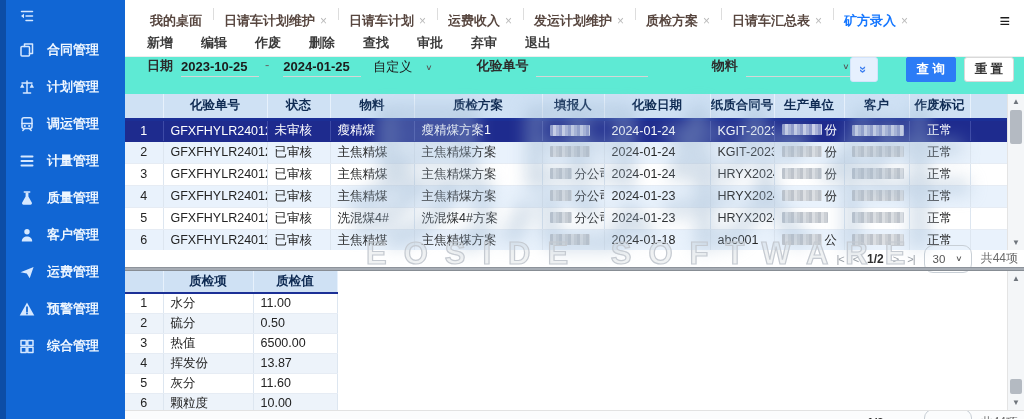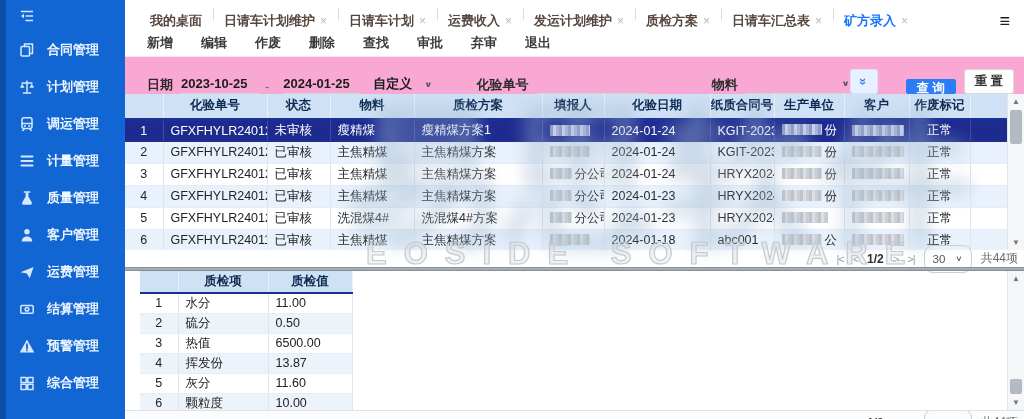--- a/index.html
+++ b/index.html
@@ -30,41 +30,41 @@
   .tab + .tab::before { content:""; position:absolute; left:0; top:8px; height:12px; width:1px; background:#ddd; }
   .tab.active { color:#1677ff; }
   .tab.active::after { content:""; position:absolute; left:4px; right:4px; bottom:-2px; height:3px; background:#1677ff; }
   .tab .x { margin-left:5px; color:#b9b9b9; font-weight:400; font-size:12px; }
   .menu-btn { margin-left:auto; margin-right:14px; font-size:18px; font-weight:700; color:#1c1c1c; cursor:pointer; }
 
   .toolbar { position:absolute; top:30px; left:0; right:0; height:27px; display:flex;
     align-items:center; background:#fff; border-bottom:1px solid #ededed; padding-left:8px; }
   .tool-btn { padding:0 14px; font-size:13px; font-weight:700; color:#3b3b3b; cursor:pointer; white-space:nowrap; }
 
-  .filterbar { position:absolute; top:57px; left:0; right:0; height:37px; background:#f9a8d4;
-    display:flex; align-items:flex-end; font-size:13px; color:#222; }
+  .filterbar { position:absolute; top:57px; left:0; right:0; height:37px; background:#5eead4;
+    display:flex; align-items:flex-start; font-size:13px; color:#222; }
   .flabel { font-weight:700; color:#2c2c2c; white-space:nowrap; }
   .lab1 { margin-left:22px; }
   .finput { display:inline-block; border-bottom:1px solid #d6d6d6; font-weight:700; color:#1c1c1c;
     height:20px; line-height:20px; white-space:nowrap; }
   .date { width:84px; margin-left:8px; }
   .fdash { margin:0 6px; color:#666; }
   .fselect { display:inline-flex; align-items:center; justify-content:space-between;
-    border-bottom:1px solid #d6d6d6; height:20px; font-weight:700; color:#1c1c1c; cursor:pointer; }
+    border-bottom:1px solid #d6d6d6; height:20px; font-weight:400; color:#1c1c1c; cursor:pointer; }
   .range { width:64px; margin-left:12px; border-bottom:none; }
   .lab2 { margin-left:44px; }
   .sample { width:120px; margin-left:8px; }
   .lab3 { margin-left:64px; }
   .material { width:112px; margin-left:8px; }
   .chev { font-size:10px; color:#555; transform:scaleY(.8); margin-left:4px; }
   .spacer { flex:1; }
   .expand-btn { width:30px; height:25px; background:#e6f0fe; border:1px solid #d3e4fb; border-radius:3px;
     cursor:pointer; display:flex; align-items:center; justify-content:center; }
   .dbl { display:inline-block; transform:rotate(90deg); color:#3c7ef0; font-weight:700; font-size:13px; }
-  .btn-primary { width:54px; height:15px; margin-left:28px; background:#2c7cf6; border:1px solid #2c7cf6;
+  .btn-primary { width:54px; height:25px; margin-left:28px; background:#2c7cf6; border:1px solid #2c7cf6;
     color:#fff; font-size:12.5px; font-weight:700; border-radius:2px; cursor:pointer; white-space:nowrap; }
   .btn-plain { width:54px; height:25px; margin:0 10px 0 8px; background:#fff; border:1px solid #d9d9d9;
     color:#333; font-size:12.5px; font-weight:700; border-radius:3px; cursor:pointer; white-space:nowrap; }
 
   
   .grid { border-collapse:collapse; table-layout:fixed; font-size:12.5px; }
   .grid th { height:25px; background:#cfe1f4; color:#0e2a52; font-weight:700;
     border-bottom:3px solid #1b2f96; border-right:1px solid #e7f1fc; white-space:nowrap; overflow:hidden; }
   .grid td { height:22px; border-bottom:1px solid #e6ecf4; border-right:1px solid #dde6f0;
     padding:0 7px; color:#232323; white-space:nowrap; overflow:hidden; }
@@ -94,21 +94,21 @@
     gap:9px; font-size:12px; color:#9aa0a7; }
   .picon { cursor:pointer; font-size:11px; letter-spacing:-1px; }
   .pnum { color:#2f2f2f; font-weight:700; }
   .psize { display:inline-flex; align-items:center; gap:6px; border:1px solid #c8cfd6; border-radius:9px;
     height:28px; padding:0 8px; color:#555; font-size:11.5px; cursor:pointer; }
   .ptotal { color:#6b6b6b; }
 
   .splitter { position:absolute; top:267px; left:0; right:0; height:4px; background:#a6acb4;
     border-top:1px solid #8d939b; border-bottom:1px solid #878d94; cursor:row-resize; z-index:6; }
 
-  .grid-bottom { position:absolute; top:271px; left:0; width:212px;padding-left:15px; }
+  .grid-bottom { position:absolute; top:271px; left:0; width:212px; }
   .grid-bottom table { width:212px; }
   .grid-bottom th { height:22px; border-bottom:2px solid #1b2f96; }
   .grid-bottom td { height:20px; }
   .grid-bottom tr.stripe td { background:#edf3fa; }
 
   .bottombar { position:absolute; top:410px; left:0; right:0; height:9px; background:#fbfcfd;
     border-top:1px solid #e2e2e2; overflow:hidden; z-index:7; }
   .pager-clip { position:static; float:right; margin:3px 6px 0 0; height:17px; display:flex;
     align-items:center; gap:9px; font-size:12px; color:#9aa0a7; }
 
@@ -172,27 +172,20 @@
               <circle class="f" cx="9" cy="5.7" r="2.7"></circle>
               <path class="f" d="M3.8 15.4c0-3 2.3-4.9 5.2-4.9s5.2 1.9 5.2 4.9z"></path>
             </svg></span>
           <span>客户管理</span>
         </div>
         <div class="side-item">
           <span class="side-icon"><svg viewBox="0 0 18 18">
               <path class="f" d="M2.5 9.3L15.6 4l-3.9 11.2-2.9-4.7z"></path>
             </svg></span>
           <span>运费管理</span>
-        </div>
-        <div class="side-item">
-          <span class="side-icon"><svg viewBox="0 0 18 18">
-              <rect x="2.8" y="5.4" width="12.4" height="7.8" rx="1"></rect>
-              <circle cx="9" cy="9.3" r="1.8"></circle>
-            </svg></span>
-          <span>结算管理</span>
         </div>
         <div class="side-item">
           <span class="side-icon"><svg viewBox="0 0 18 18">
               <path class="f" d="M9 2.6l7.3 13H1.7z"></path>
               <path d="M9 7.2v4.2M9 13.4v.1" stroke="#1166d4" stroke-width="1.8"></path>
             </svg></span>
           <span>预警管理</span>
         </div>
         <div class="side-item">
           <span class="side-icon"><svg viewBox="0 0 18 18">

